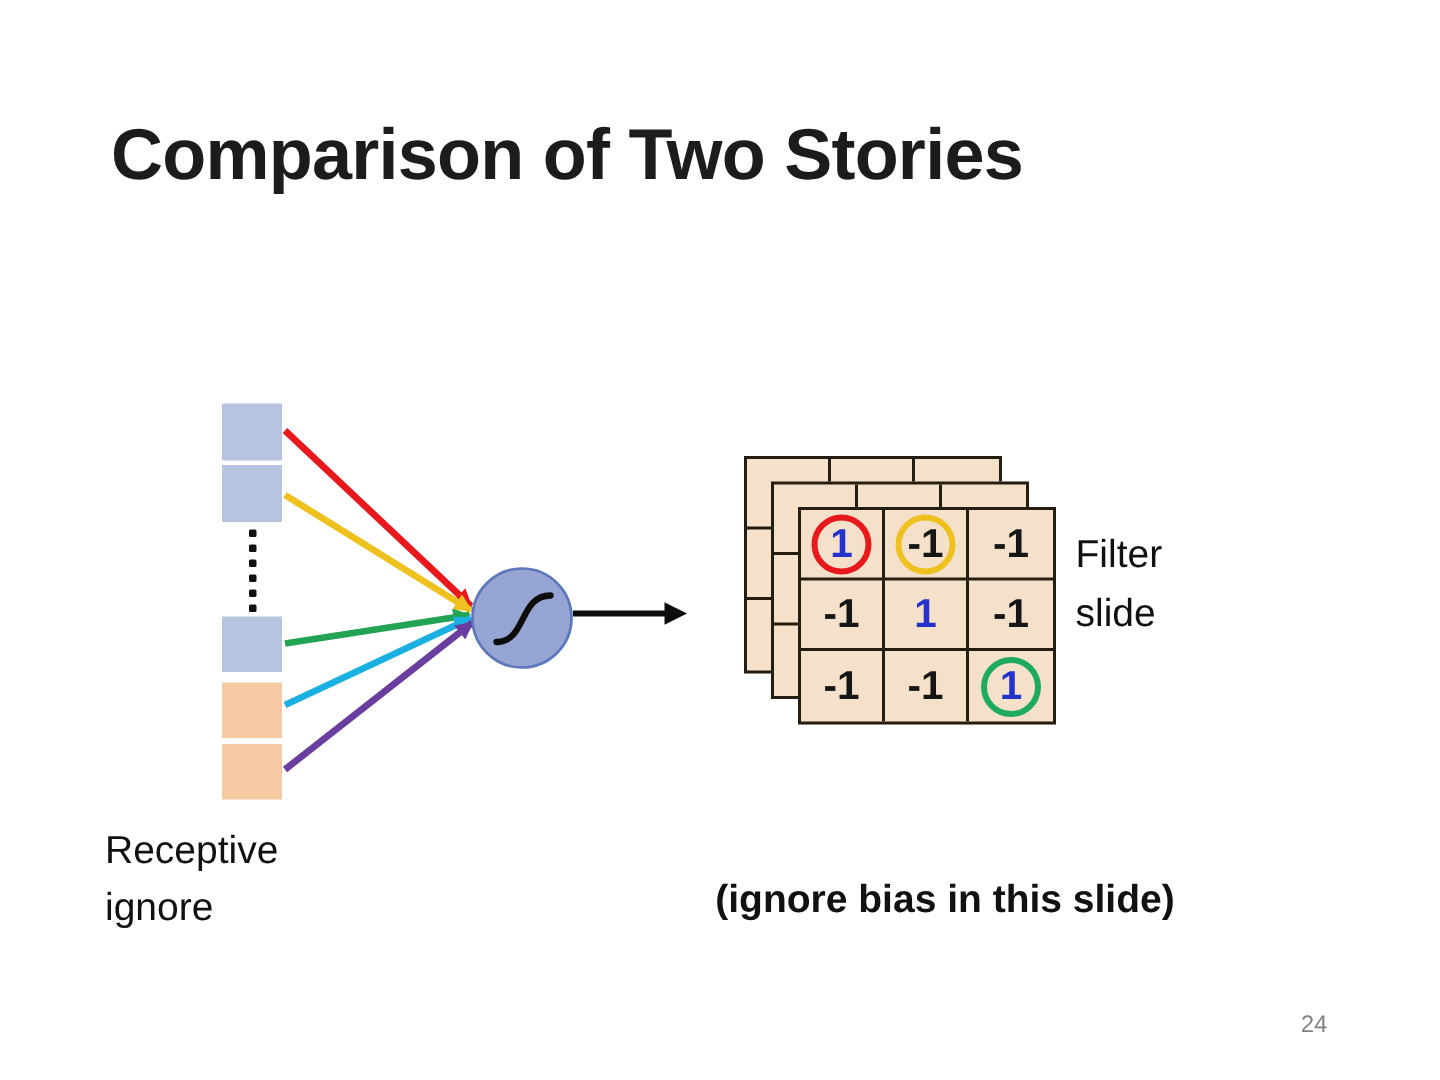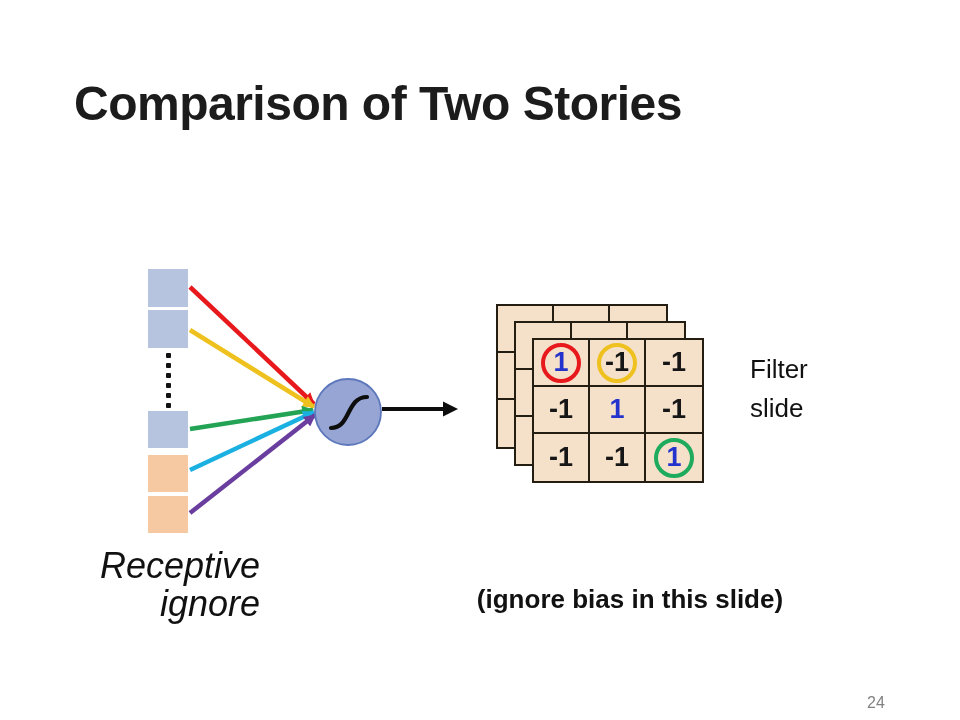--- a/index.html
+++ b/index.html
@@ -23,21 +23,21 @@
   .sq.orange{background:var(--square-orange,#f6c9a3);}
   #sq1{top:269px;} #sq2{top:310px;}
   #sq3{top:411px;height:37px;} #sq4{top:455px;height:37px;} #sq5{top:496px;height:37px;}
   .dots{
     position:absolute;left:166px;top:353px;
     display:flex;flex-direction:column;gap:5px;
   }
   .dots i{display:block;width:5px;height:5px;background:#111;border-radius:1px;}
   .rf-label{
     position:absolute;left:70px;top:547px;width:190px;
-    text-align:right;font-size:36px;line-height:38px;color:#111;font-style:italic;
+    text-align:left;font-size:26px;line-height:38px;color:#111;
   }
   
   .overlay{position:absolute;left:0;top:0;width:960px;height:720px;pointer-events:none;}
   .cl{fill:none;stroke-width:4.5;}
   .cl.red{stroke:var(--line-red,#e8191c);}
   .cl.yellow{stroke:var(--line-yellow,#eec11e);}
   .cl.green{stroke:var(--line-green,#23a455);}
   .cl.cyan{stroke:var(--line-cyan,#1bb0e2);}
   .cl.purple{stroke:var(--line-purple,#6a3e9e);}
   .fill-red{fill:var(--line-red,#e8191c);}
@@ -76,29 +76,29 @@
     width:40px;height:40px;border-radius:50%;
     transform:translate(-50%,-50%);
     box-sizing:border-box;border:4.5px solid;z-index:1;
   }
   .ring.red{border-color:var(--ring-red,#e8191c);}
   .ring.yellow{border-color:var(--ring-yellow,#eec11e);}
   .ring.green{border-color:var(--ring-green,#1fab5e);}
   
   .filter-label{
     position:absolute;left:717px;top:350px;
-    font-size:26px;line-height:39px;color:#111;white-space:nowrap;margin-left:33px;
+    font-size:26px;line-height:39px;color:#111;white-space:nowrap;
   }
   .caption{
     position:absolute;left:430px;top:584px;width:400px;
     text-align:center;font-size:26px;color:#111;white-space:nowrap;font-weight:bold;
   }
   .page-num{
     position:absolute;left:856px;top:675px;width:40px;
-    text-align:center;font-size:16px;color:var(--page-number,#828282);margin-top:19px;
+    text-align:center;font-size:16px;color:var(--page-number,#828282);
   }
 </style>
 </head>
 <body>
 
 <div class="slide">
 
   <div class="title">Comparison of Two Stories</div>
 
   <div class="sq blue" id="sq1"></div>

